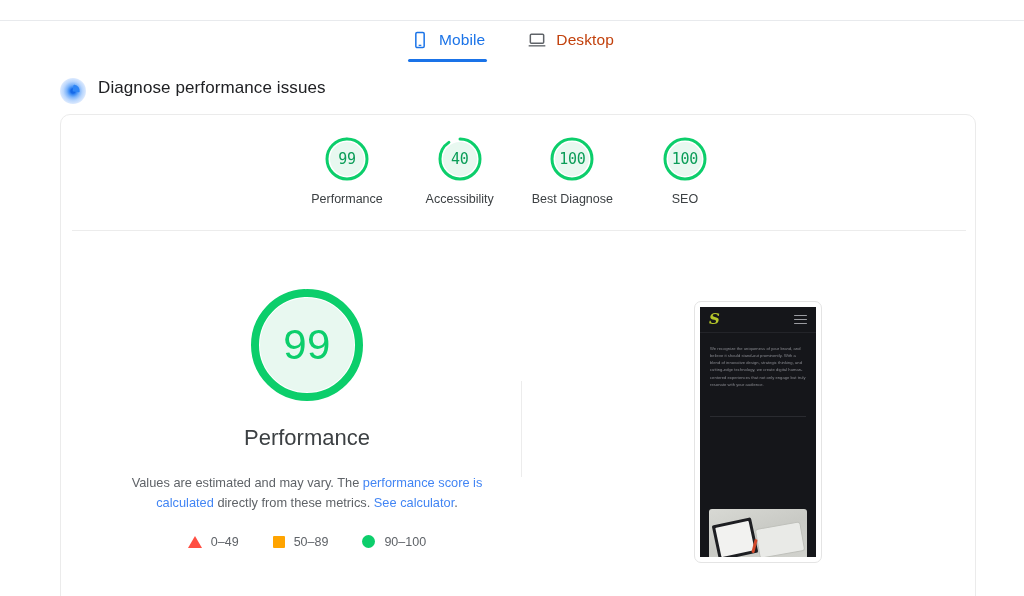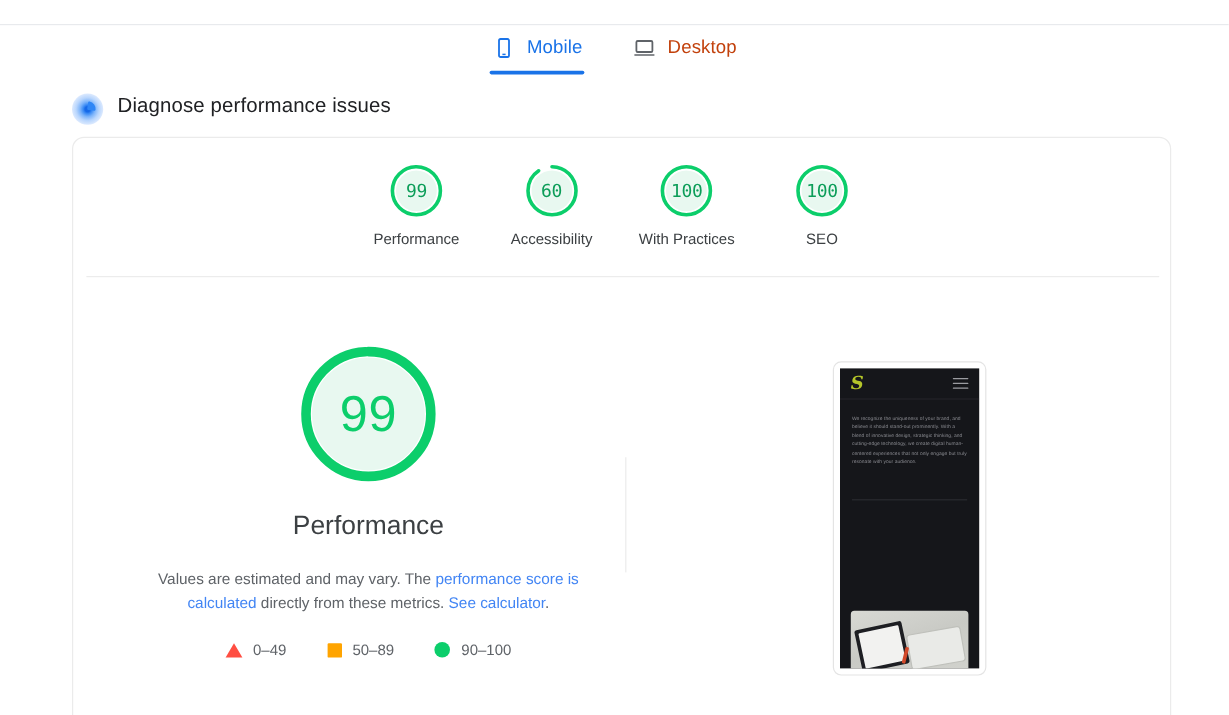--- a/index.html
+++ b/index.html
@@ -385,34 +385,34 @@
         </div>
         <span class="score-label">Performance</span>
       </div>
 
       <div class="score-item">
         <div class="mini-gauge">
           <svg width="48" height="48" viewBox="0 0 48 48">
             <circle cx="24" cy="24" r="17" fill="#e8f8f0"></circle>
             <circle cx="24" cy="24" r="20" fill="none" stroke="#0cce6b" stroke-width="3" stroke-linecap="round" stroke-dasharray="113.1 125.6" stroke-dashoffset="0"></circle>
           </svg>
-          <span class="val">60</span>
+          <span class="val">40</span>
         </div>
         <span class="score-label">Accessibility</span>
       </div>
 
       <div class="score-item">
         <div class="mini-gauge">
           <svg width="48" height="48" viewBox="0 0 48 48">
             <circle cx="24" cy="24" r="17" fill="#e8f8f0"></circle>
             <circle cx="24" cy="24" r="20" fill="none" stroke="#0cce6b" stroke-width="3" stroke-linecap="round" stroke-dasharray="125.6 0"></circle>
           </svg>
           <span class="val">100</span>
         </div>
-        <span class="score-label">With Practices</span>
+        <span class="score-label">Best Diagnose</span>
       </div>
 
       <div class="score-item">
         <div class="mini-gauge">
           <svg width="48" height="48" viewBox="0 0 48 48">
             <circle cx="24" cy="24" r="17" fill="#e8f8f0"></circle>
             <circle cx="24" cy="24" r="20" fill="none" stroke="#0cce6b" stroke-width="3" stroke-linecap="round" stroke-dasharray="125.6 0"></circle>
           </svg>
           <span class="val">100</span>
         </div>

